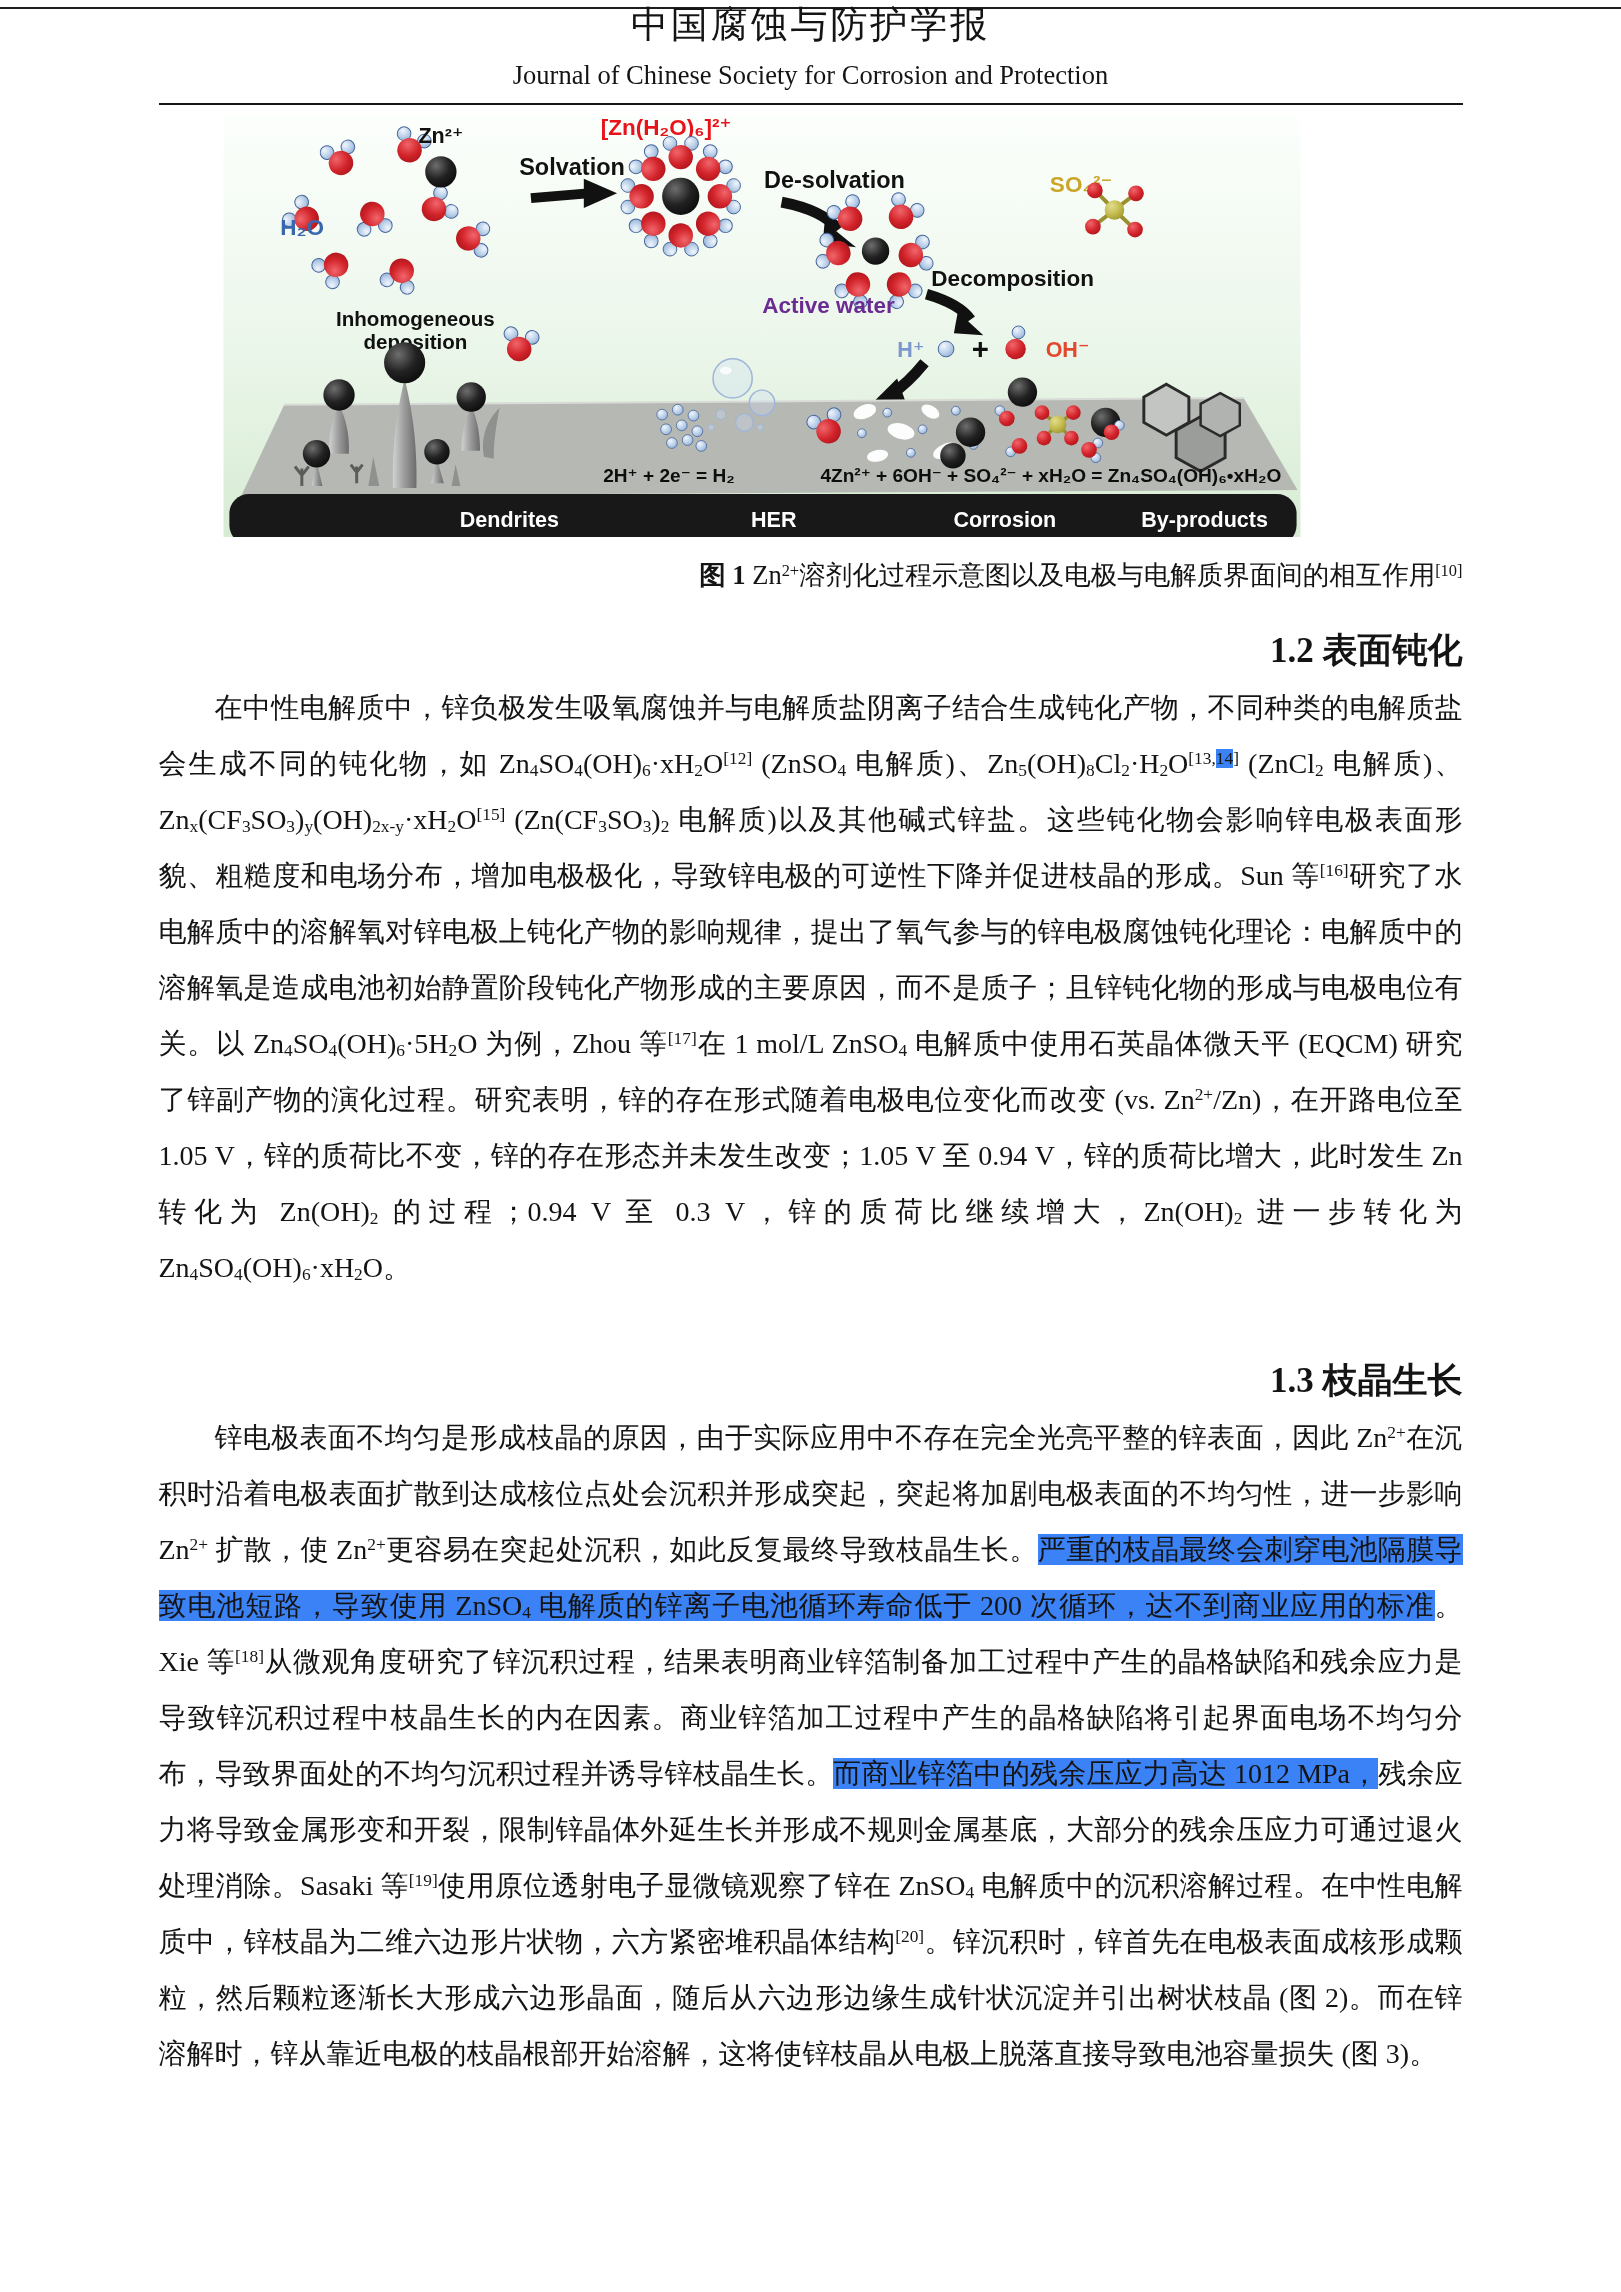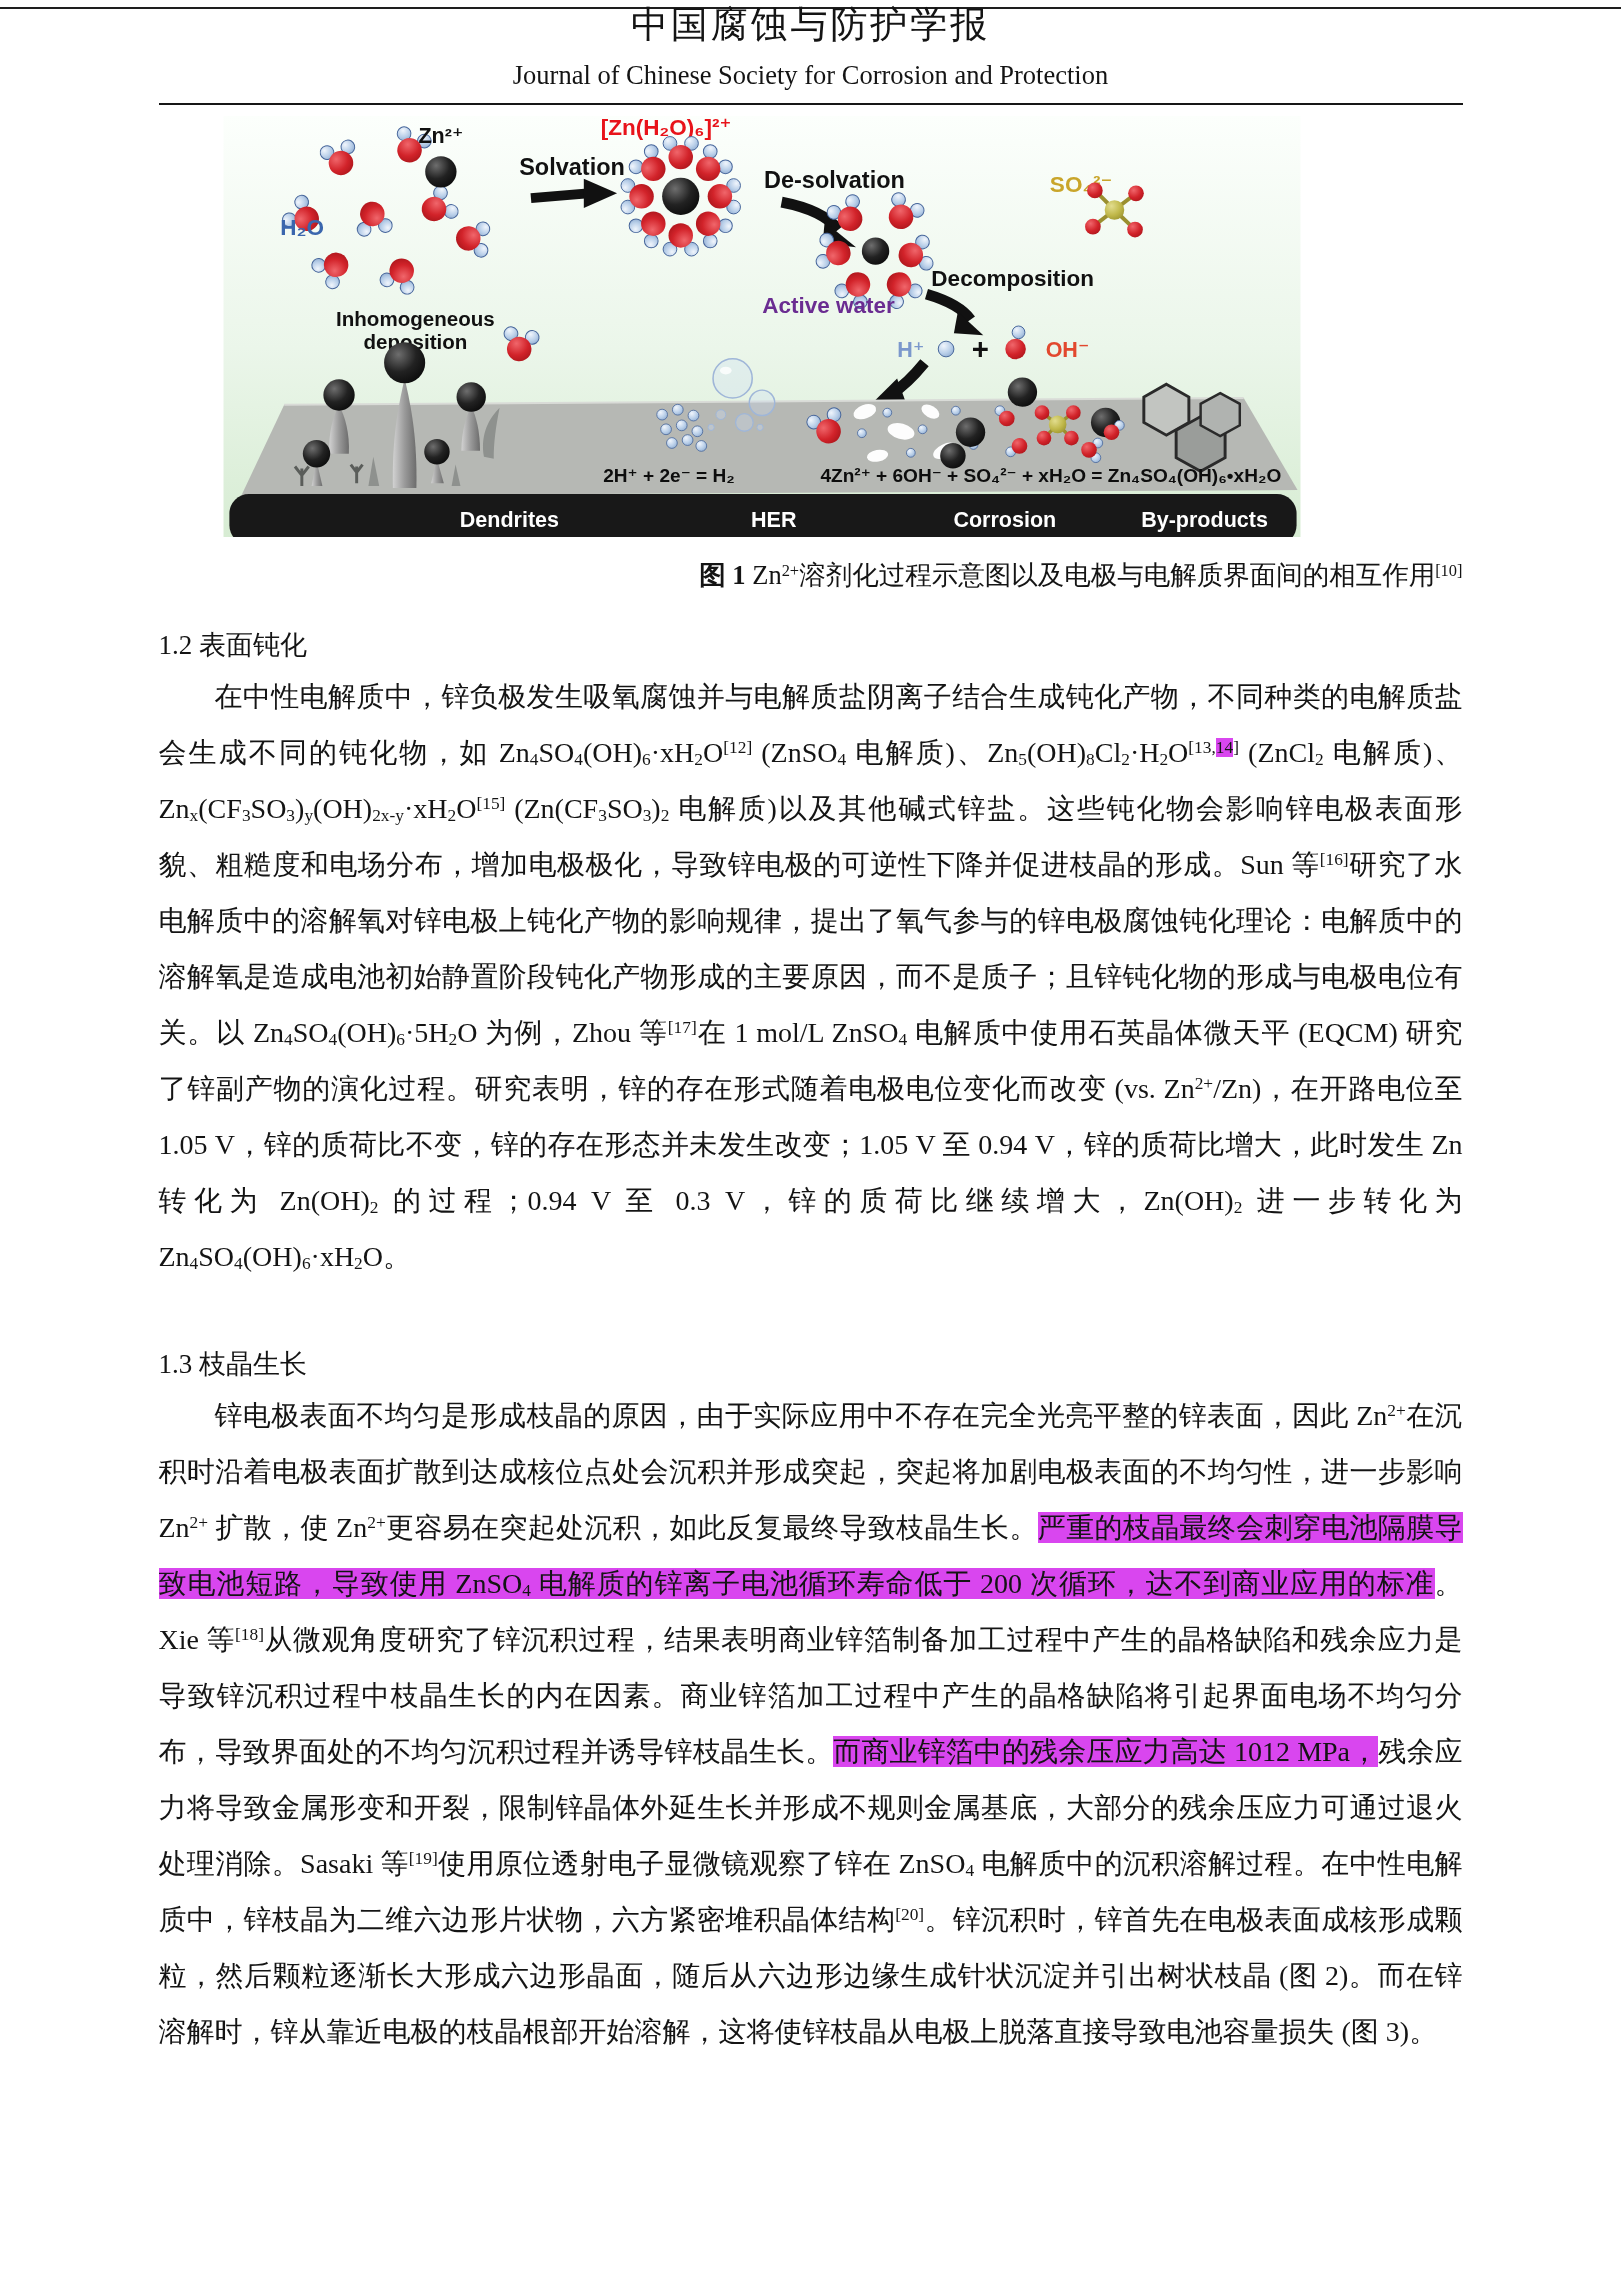--- a/index.html
+++ b/index.html
@@ -11,27 +11,27 @@
   .top-frame{position:absolute;top:6.9px;left:0;width:1621px;height:2px;background:#1e1e1e;}
   .content{width:1304px;margin:0 auto;position:relative;}
   header{text-align:center;}
   .jtitle{font-size:37px;letter-spacing:2.9px;font-weight:400;}
   .jsub{font-size:26.5px;margin-top:9.8px;}
   .rule{border-top:2px solid #161616;margin-top:12.7px;}
   .figwrap{width:1078px;margin:10.8px 0 0 64px;}
   svg text{font-family:"Liberation Sans","DejaVu Sans",sans-serif;font-weight:bold;}
   .cap{font-size:26.5px;line-height:45px;text-align:right;margin-top:11.8px;}
   .cap.en{margin-top:2px;}
-  h2{font-size:27px;font-weight:normal;margin:29px 0 5.9px 0;}
+  h2{font-size:35px;font-weight:bold;margin:29px 0 5.9px 0;text-align:right;}
   h2.second{margin-top:61px;}
   p.body{font-size:28px;line-height:56px;text-align:justify;text-indent:2em;margin:0;}
   sub,sup{font-size:0.62em;line-height:0;}
   sup{vertical-align:0.5em;}
   sub{vertical-align:-0.2em;}
-  .hl{background:#d946ef;}
+  .hl{background:#3b82f6;}
 </style>
 </head>
 <body>
 
 <div class="top-frame"></div>
 
 <div class="content">
 
   <header>
     <div class="jtitle">中国腐蚀与防护学报</div>

